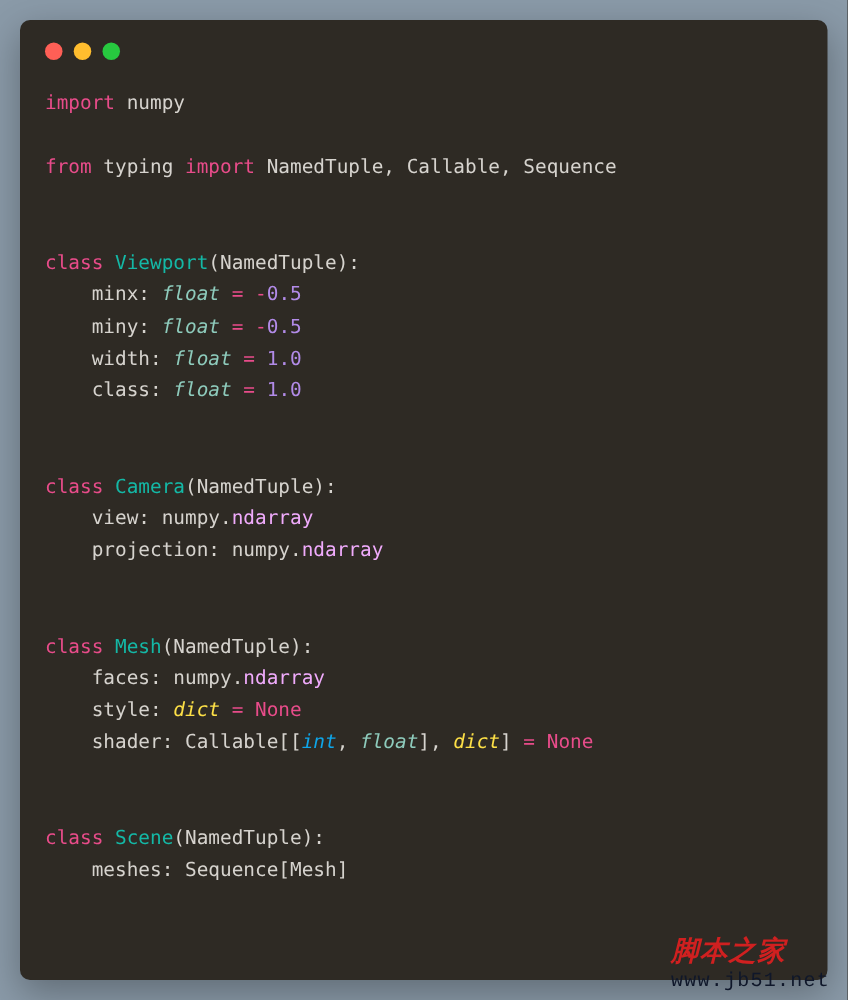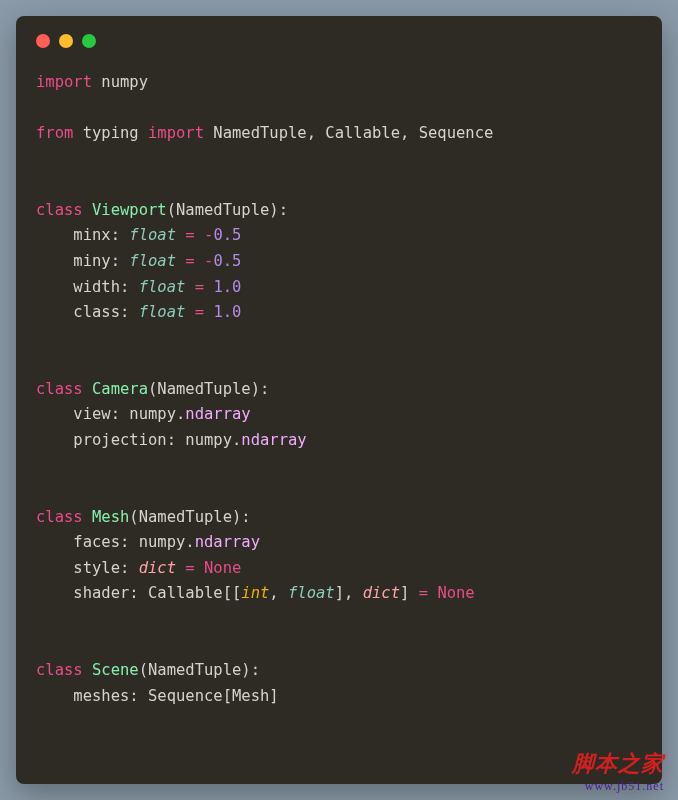--- a/index.html
+++ b/index.html
@@ -36,49 +36,49 @@
     .code {
       font-size: 15.5px;
       line-height: 1.65;
       white-space: pre;
       color: #d6d3ce;
     }
     .kw-import { color: #e84c8a; margin-top: 25px; }
     .kw-from { color: #e84c8a; }
     .kw-class { color: #e84c8a; }
     .module { color: #d6d3ce; }
-    .classname { color: #86efac; }
+    .classname { color: #14b8a6; }
     .typename { color: #d6d3ce; }
     .propname { color: #d6d3ce; }
     .type-float { color: #8ecbbc; font-style: italic; }
-    .type-int { color: #eab308; font-style: italic; }
-    .type-dict { color: #fca5a5; font-style: italic; }
+    .type-int { color: #0ea5e9; font-style: italic; }
+    .type-dict { color: #fde047; font-style: italic; }
     .num { color: #b28be8; }
     .op { color: #e84c8a; }
     .none { color: #e84c8a; }
     .attr { color: #f0abfc; }
     .punc { color: #d6d3ce; }
     .watermark {
       position: absolute;
       bottom: 6px;
       right: 14px;
-      text-align: right;
-      font-family: Liberation Serif, serif;
+      text-align: left;
+      font-family: Liberation Mono, monospace;
       pointer-events: none;
     }
     .watermark-main {
       color: #d02020;
       font-size: 22px;
       font-weight: bold;
       font-style: italic;
       letter-spacing: 1px;
     }
     .watermark-sub {
-      color: #4c1d95;
-      font-size: 12px;
+      color: #0f172a;
+      font-size: 16px;
       letter-spacing: 1px;
     }
   </style>
 </head>
 <body>
 
 <div class="window">
   <div class="titlebar">
     <div class="dot dot-red"></div>
     <div class="dot dot-yellow"></div>

